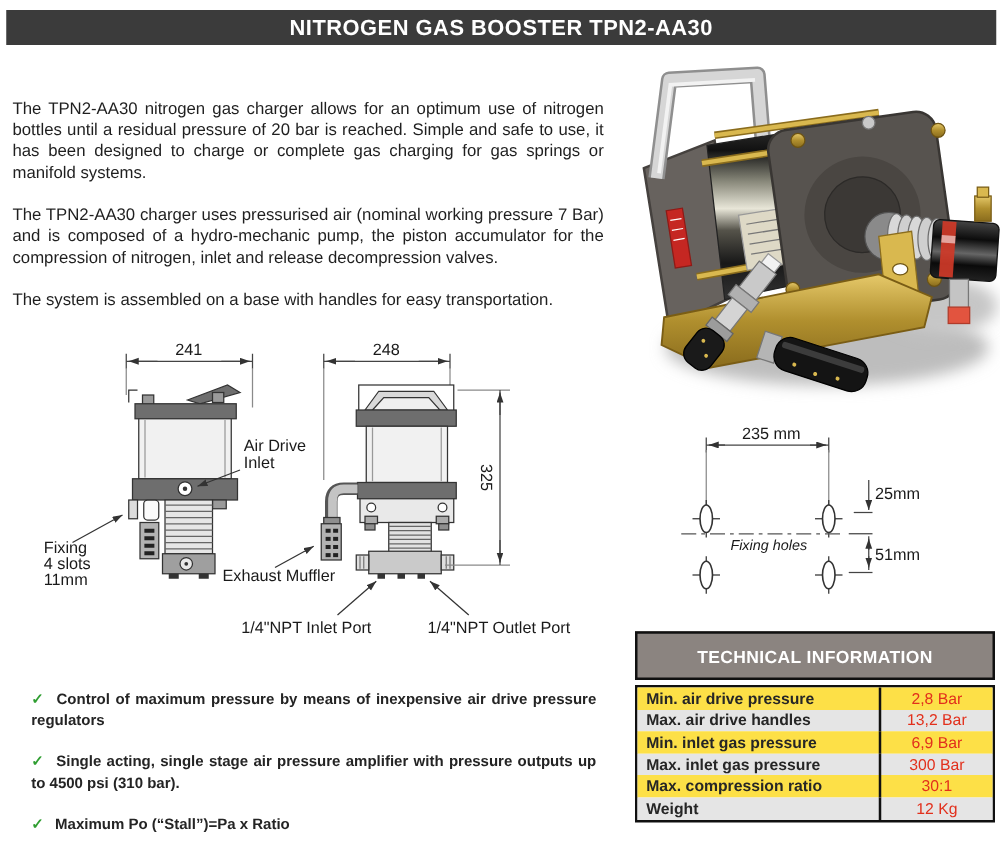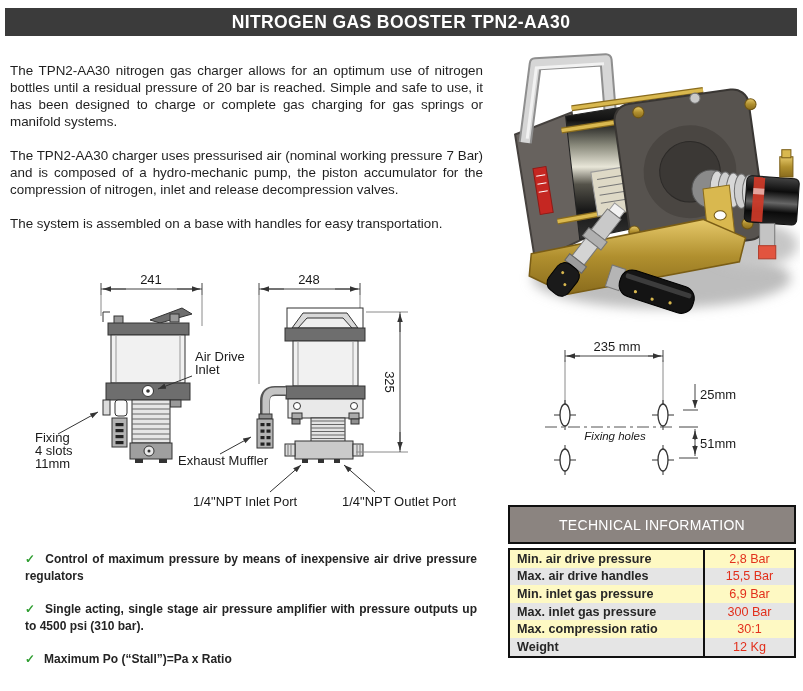--- a/index.html
+++ b/index.html
@@ -6,38 +6,38 @@
   html,body{width:803px;height:691px;background:#fff;overflow:hidden}
   .page{position:relative;width:803px;height:510px;background:#fff;
         font-family:"Liberation Sans",sans-serif;color:#222}
 
   .header-bar{position:absolute;left:5px;top:8px;width:792px;height:28px;
         background:var(--header-bg,#3b3b3b);color:#fff;display:flex;align-items:center;
         justify-content:center;font-weight:bold;font-size:17.5px;letter-spacing:.4px}
 
   .intro{position:absolute;left:10px;top:62px;width:473px;font-size:13.4px;
         line-height:17px;text-align:justify;color:#1f1f1f}
-  .intro p{margin:0 0 17px}
+  .intro p{margin:16px 0 17px}
 
   .photo{position:absolute;left:505px;top:36px;width:295px;height:286px}
 
   .drawings{position:absolute;left:30px;top:268px;width:450px;height:247px}
   .fixing{position:absolute;left:520px;top:332px;width:280px;height:152px}
 
   .features{position:absolute;left:25px;top:551px;width:452px;font-size:12px;
         font-weight:bold;line-height:17px;color:#242424;text-align:justify}
   .feature{margin-bottom:16px}
   .check{color:var(--check-green,#2f9e31);margin-right:9px}
 
   .tech{position:absolute;left:508px;top:505px;width:288px}
   .tech-header{height:39px;background:var(--table-header-bg,#8b8480);border:2px solid #101010;
-        color:#fff;font-weight:normal;font-size:14px;letter-spacing:.3px;
+        color:#fff;font-weight:bold;font-size:14px;letter-spacing:.3px;
         display:flex;align-items:center;justify-content:center}
   .tech-body{margin-top:4px;border:2px solid #101010}
-  .trow{display:flex;height:17.6px;align-items:center;font-size:12.6px;background:#fef9c3}
+  .trow{display:flex;height:17.6px;align-items:center;font-size:12.6px;background:#fde047}
   .trow:nth-child(even){background:#e5e5e5}
   .tlabel{flex:0 0 195px;border-right:2px solid #101010;align-self:stretch;
         display:flex;align-items:center;padding-left:7px;font-weight:bold;color:#262626}
   .tvalue{flex:1;text-align:center;color:var(--value-red,#e2301c)}
 
   svg text{font-family:"Liberation Sans",sans-serif}
   .dwg-label{font-size:13px;fill:#1a1a1a}
   .dim-text{font-size:13px;fill:#1a1a1a}
   .cap-italic{font-size:11.5px;font-style:italic;fill:#1a1a1a}
   .dim-line{stroke:#444;stroke-width:1}
@@ -372,21 +372,21 @@
     <div class="tech-header">
       <span>TECHNICAL INFORMATION</span>
     </div>
     <div class="tech-body">
       <div class="trow">
         <div class="tlabel">Min. air drive pressure</div>
         <div class="tvalue">2,8 Bar</div>
       </div>
       <div class="trow">
         <div class="tlabel">Max. air drive handles</div>
-        <div class="tvalue">15,5 Bar</div>
+        <div class="tvalue">13,2 Bar</div>
       </div>
       <div class="trow">
         <div class="tlabel">Min. inlet gas pressure</div>
         <div class="tvalue">6,9 Bar</div>
       </div>
       <div class="trow">
         <div class="tlabel">Max. inlet gas pressure</div>
         <div class="tvalue">300 Bar</div>
       </div>
       <div class="trow">

